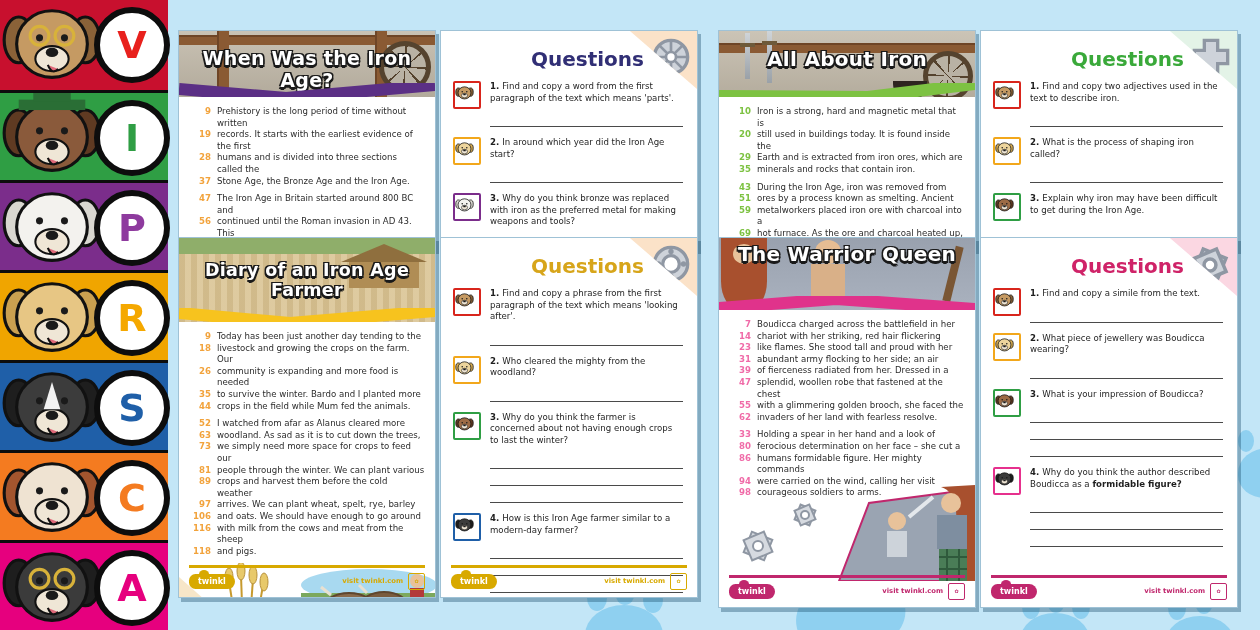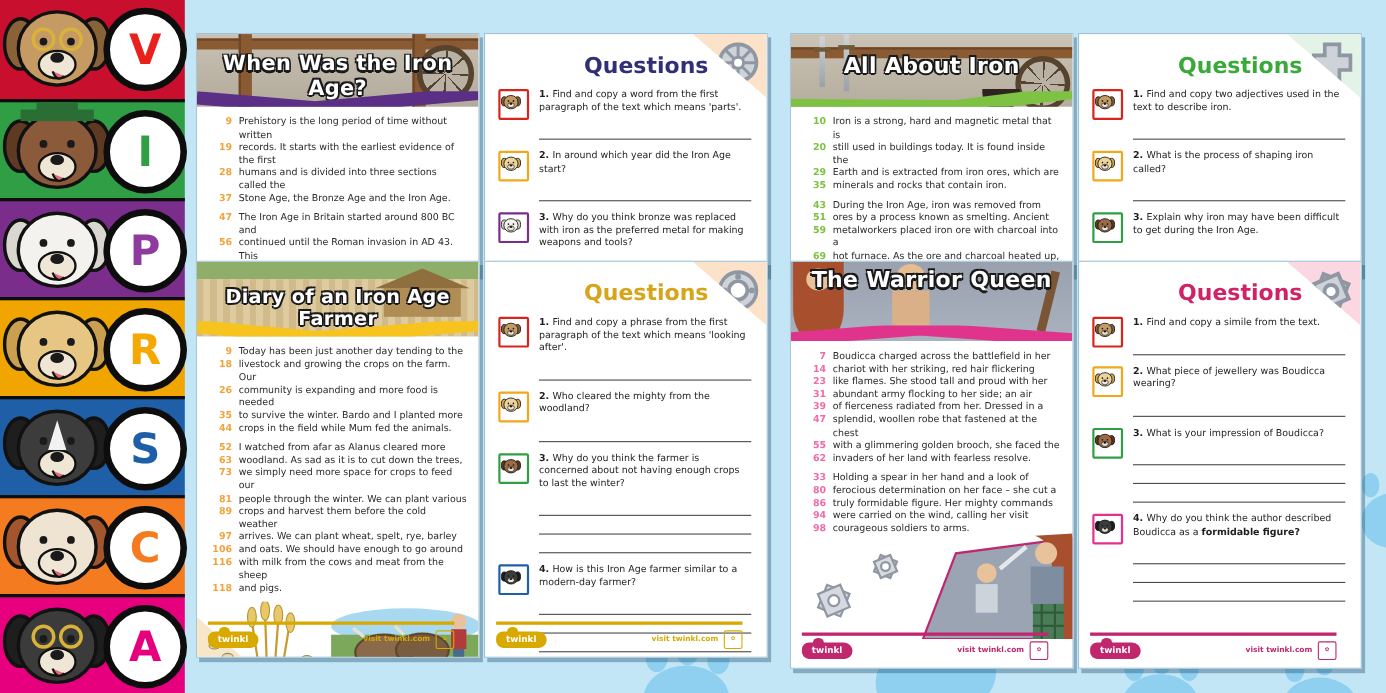--- a/index.html
+++ b/index.html
@@ -56,21 +56,21 @@
   .qhead{margin:16px 0 2px;text-align:center;font-size:20px;font-weight:bold;padding-left:37px;}
   .qitem{display:flex;margin:10px 14px 0 12px;}
   .dogico{flex:none;width:24px;height:24px;border:2.5px solid #000;border-radius:2px;
     margin-right:9px;background:#fff;overflow:hidden;}
   .qbody{flex:1;font-size:8.6px;line-height:11.5px;color:#1f1f1f;}
   .qnum{font-weight:bold;padding-right:3px;}
   .ans{border-bottom:1.4px solid #4a4a4a;height:13px;margin-top:3px;}
   .ans.first{margin-top:9px;}
 
   
-  .pfoot{position:absolute;left:10px;right:22px;bottom:7px;}
+  .pfoot{position:absolute;left:10px;right:10px;bottom:7px;}
   .frule{height:2.6px;margin-bottom:4px;}
   .frow{display:flex;align-items:center;justify-content:space-between;height:18px;}
   .cloud{color:#fff;font-size:8px;font-weight:bold;padding:3px 9px;border-radius:9px 11px 10px 9px;position:relative;}
   .cloud:before{content:"";position:absolute;top:-4px;left:10px;width:10px;height:8px;border-radius:50%;background:inherit;}
   .fright{display:flex;align-items:center;gap:5px;}
   .visit{font-size:6.8px;font-weight:bold;}
   .badge{width:17px;height:17px;border:1.6px solid;border-radius:2px;box-sizing:border-box;
     display:flex;align-items:center;justify-content:center;font-size:5px;font-weight:bold;}
 
   .illus{display:block;}
@@ -414,21 +414,21 @@
               <circle cx="62" cy="36" r="4" fill="#1a1a1a"></circle>
             </svg></span>
           <div class="qbody"><span class="qnum">3.</span><span>Explain why iron may have been difficult to get during the Iron Age.</span><div class="ans first"></div><div class="ans"></div></div>
         </div>
       </div>
   </div>
 </div>
 
 <div class="card front" style="left: 178px; top: 237px; --accent: #f7c31e; --num: #f2a33c; --qc: #d7a51a; --corner: #fbe2c8; --foot: #d8a900;">
   <div class="page" style="height:361px;">
-    <div class="hdr" style="height:68px;
+    <div class="hdr" style="height:84px;
          background:linear-gradient(180deg,#9fb36b 0 22%,#d9c염 0,#d9c49a 22% 100%);">
       <div style="position:absolute;inset:0;background:
         linear-gradient(180deg,#8fae6a 0 16px,#d9c49a 16px);"></div>
       <div style="position:absolute;left:0;top:16px;right:0;bottom:0;background:
         repeating-linear-gradient(90deg,#cdb684 0 6px,#e0cda2 6px 12px);opacity:.7;"></div>
       <div class="hut" style="right:16px;top:24px;"></div>
       <div class="title" style="top:22px;font-size:17.5px;">Diary of an Iron Age Farmer</div>
       <svg class="chev" viewBox="0 0 258 17" preserveAspectRatio="none">
         <path d="M0 5 L112 15 L258 3" fill="none" stroke="var(--accent)" stroke-width="12"></path>
       </svg>
@@ -666,21 +666,21 @@
           <div class="tline">
             <span class="ln" style="color: var(--num);">33</span>
             <span class="tx">Holding a spear in her hand and a look of</span>
           </div>
           <div class="tline">
             <span class="ln" style="color: var(--num);">80</span>
             <span class="tx">ferocious determination on her face – she cut a</span>
           </div>
           <div class="tline">
             <span class="ln" style="color: var(--num);">86</span>
-            <span class="tx">truly formidable figure. Her mighty commands</span>
+            <span class="tx">humans formidable figure. Her mighty commands</span>
           </div>
           <div class="tline">
             <span class="ln" style="color: var(--num);">94</span>
             <span class="tx">were carried on the wind, calling her visit</span>
           </div>
           <div class="tline">
             <span class="ln" style="color: var(--num);">98</span>
             <span class="tx">courageous soldiers to arms.</span>
           </div>
         </div>

